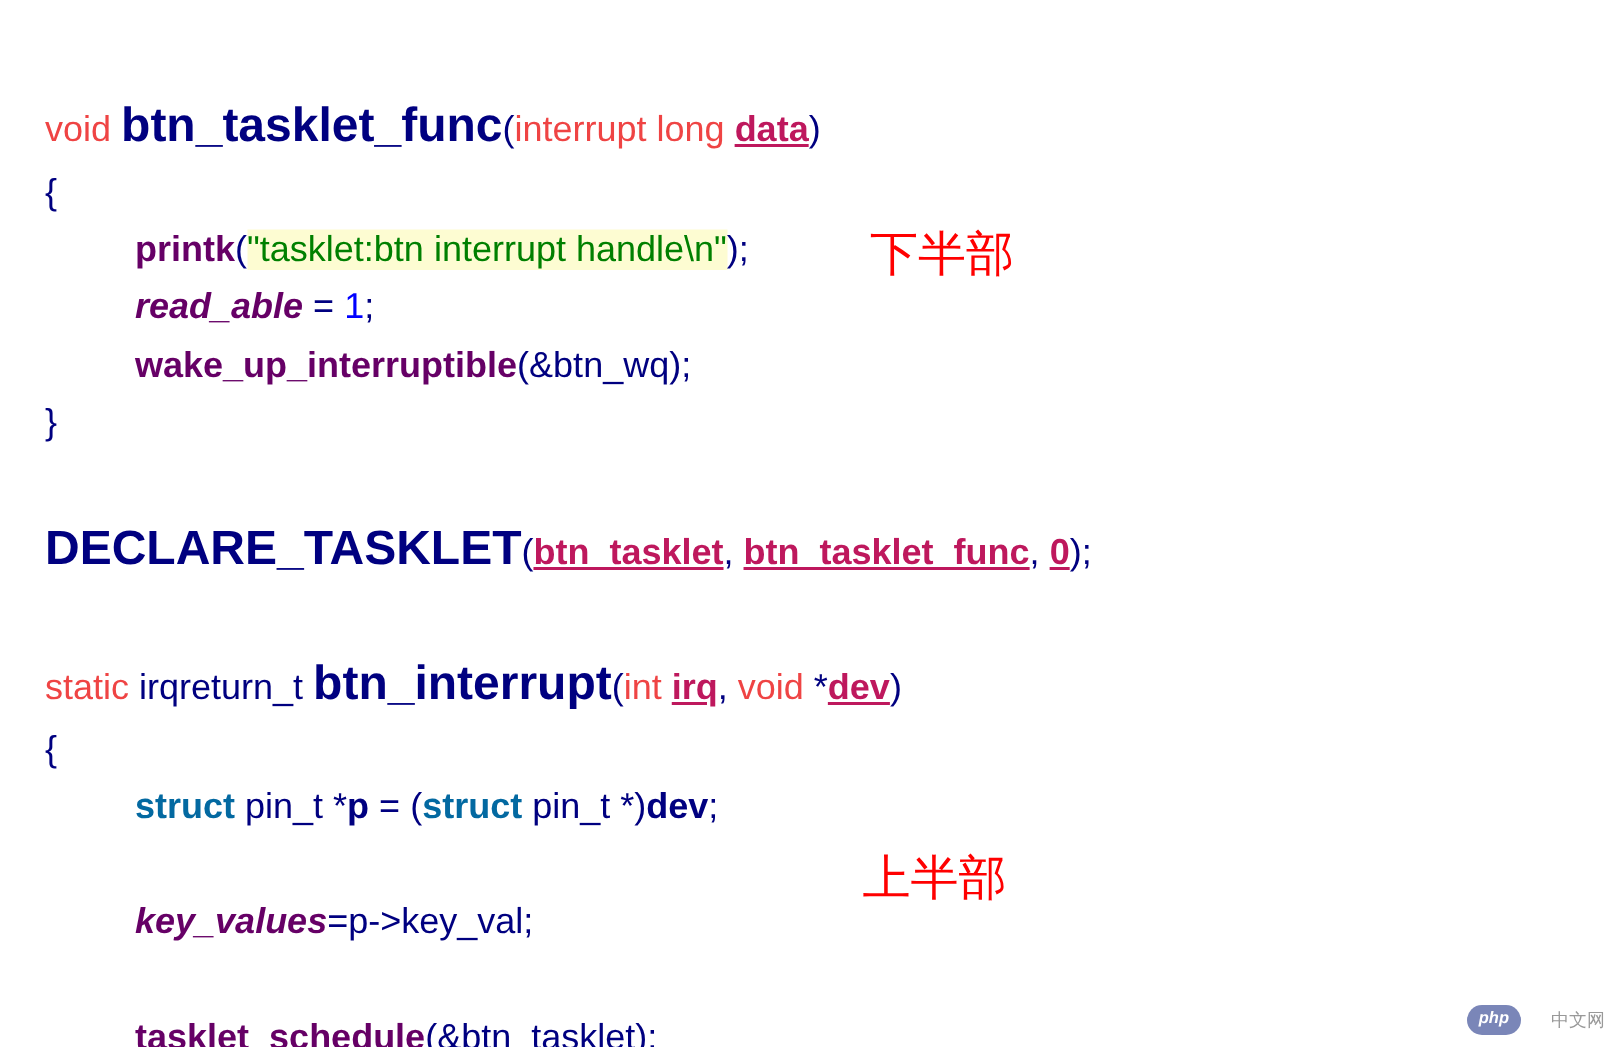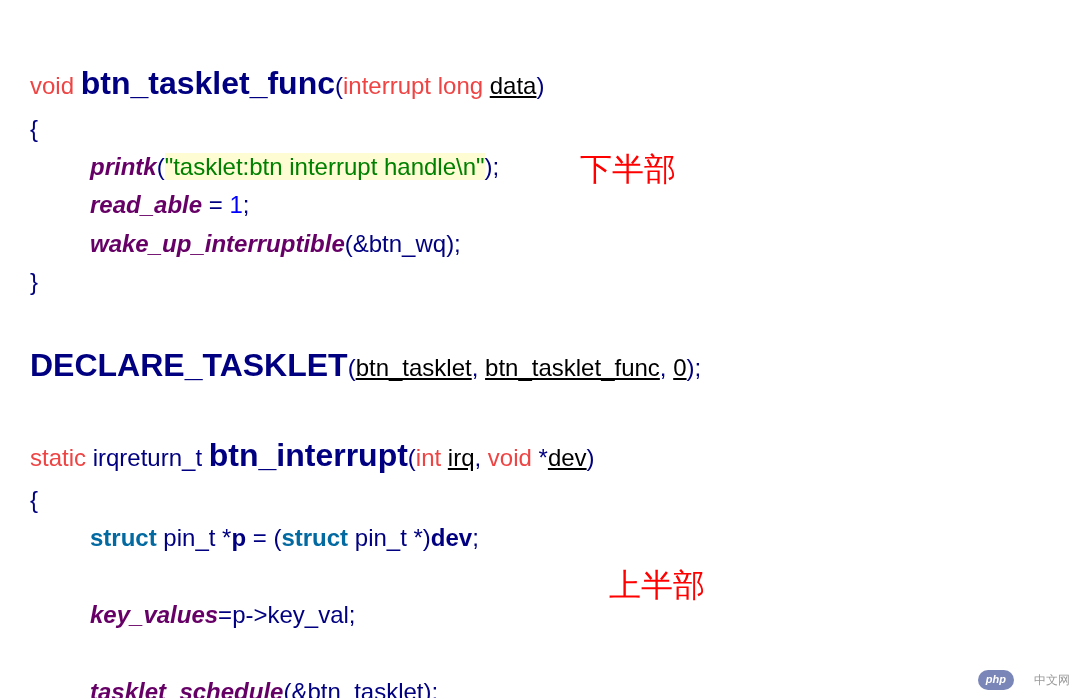--- a/index.html
+++ b/index.html
@@ -13,32 +13,32 @@
     height: 698px;
     box-sizing: border-box;
     position: relative;
     line-height: 1.6;
   }
   .code {
     white-space: pre;
     font-family: "Segoe UI", Tahoma, Verdana, sans-serif;
   }
   .kw-green { color: #ef4444; }
-  .kw-purple-bold { color: #660066; font-weight: bold; font-style: italic; }
+  .kw-purple-bold { color: #660066; font-weight: bold; }
   .kw-purple-bold-italic { color: #660066; font-weight: bold; font-style: italic; text-align: right; }
   .kw-navy { color: #000080; }
   .kw-navy-bold { color: #000080; font-weight: bold; }
-  .kw-navy-bold-ul { color: #000000; font-weight: normal; text-decoration: underline; }
+  .kw-navy-bold-ul { color: #be185d; font-weight: bold; text-decoration: underline; }
   .kw-maroon-bold { color: #0369a1; font-weight: bold; }
   .lit-num { color: #0000ff; }
   .str { color: #008000; background: #fdfcd2; }
   .big-def { font-size: 32px; font-weight: bold; color: #000080; }
   .annot { color: #ff0000; font-size: 32px; position: absolute; }
   .annot1 { top: 144px; left: 580px; }
-  .annot2 { top: 560px; left: 609px; }
+  .annot2 { top: 560px; left: 575px; }
   .watermark {
     position: absolute;
     bottom: 8px;
     right: 10px;
     display: flex;
     align-items: center;
     gap: 20px;
     font-size: 12px;
     color: #999;
   }

